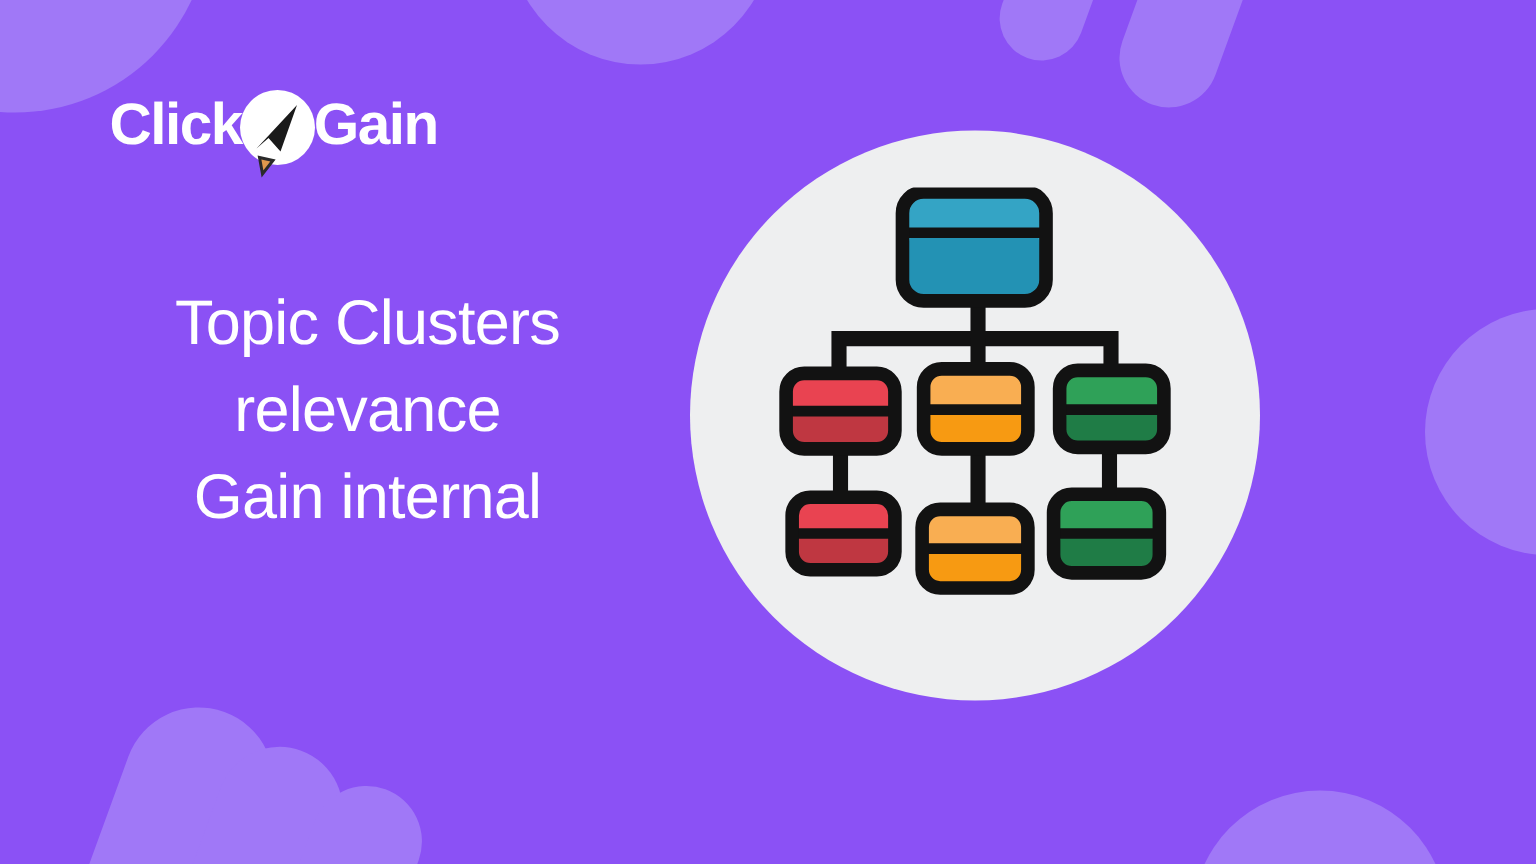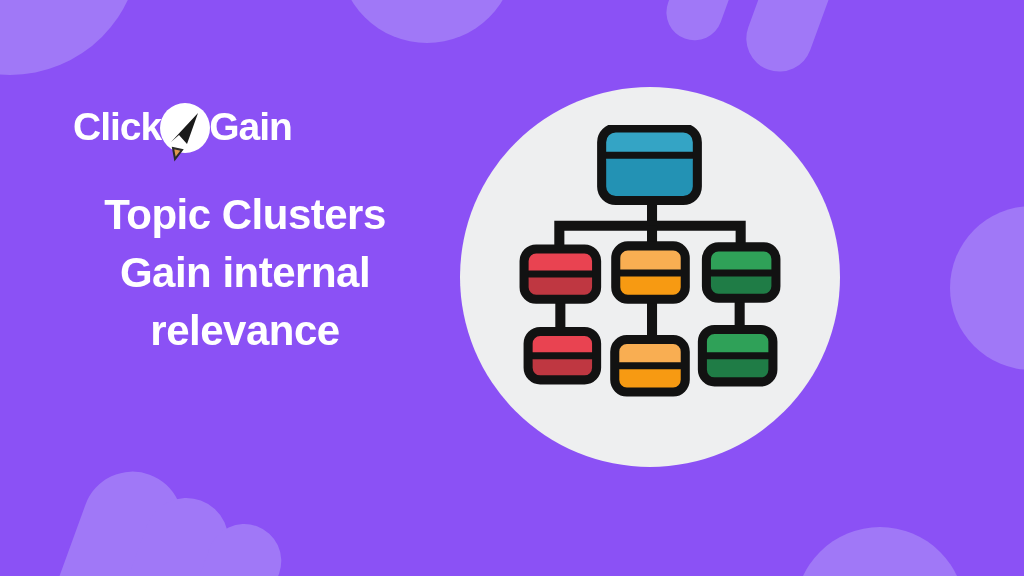--- a/index.html
+++ b/index.html
@@ -22,31 +22,31 @@
   .blob-br{left:795px;top:527px;width:170px;height:170px;}
   .blob-f3{left:62px;top:468px;width:100px;height:220px;}
   .blob-f4{left:128px;top:495px;width:84px;height:180px;}
   .blob-f5{left:196px;top:522px;width:74px;height:140px;}
 
   
   .logo{
     position:absolute;left:73px;top:57px;
     display:flex;align-items:center;
     color:var(--logo-text,#ffffff);
-    font-size:39px;font-weight:700;letter-spacing:-1px;margin-top:43px;
+    font-size:39px;font-weight:700;letter-spacing:-1px;
   }
   .logo-icon{width:54px;height:54px;margin:0 -3px;position:relative;top:2px;}
   .logo-icon svg{overflow:visible;display:block;}
 
   
   .headline{
     position:absolute;left:55px;top:186px;width:380px;
     text-align:center;
     color:var(--headline-text,#ffffff);
-    font-size:42px;font-weight:700;line-height:58px;
+    font-size:42px;font-weight:400;line-height:58px;
     letter-spacing:-0.5px;
   }
 
   
   .illus-circle{
     position:absolute;left:460px;top:87px;
     width:380px;height:380px;border-radius:50%;
     background:var(--circle,#eeeff0);
   }
   .diagram{position:absolute;left:58px;top:38px;}
@@ -76,22 +76,22 @@
         <circle cx="27" cy="26" r="25" fill="#ffffff"></circle>
         <polygon points="15,46 24,48 17,57" stroke="#2a2a2a" stroke-width="2" fill="#e0994d"></polygon>
         <polygon points="13,40 40,11 29,42 21,33" fill="#1a1a1a"></polygon>
       </svg>
     </span>
     <span>Gain</span>
   </div>
 
   <div class="headline">
     <div>Topic Clusters</div>
+    <div>relevance</div>
     <div>Gain internal</div>
-    <div>relevance</div>
   </div>
 
   <div class="illus-circle">
     <svg class="diagram" width="264" height="272" viewBox="0 0 260 270">
 
       <g>
         <path class="ln" d="M132,70 V100"></path>
         <path class="ln" d="M40,128 V100 H220 V126"></path>
         <path class="ln" d="M132,100 V126"></path>
         <path class="ln" d="M41,168 V210"></path>

